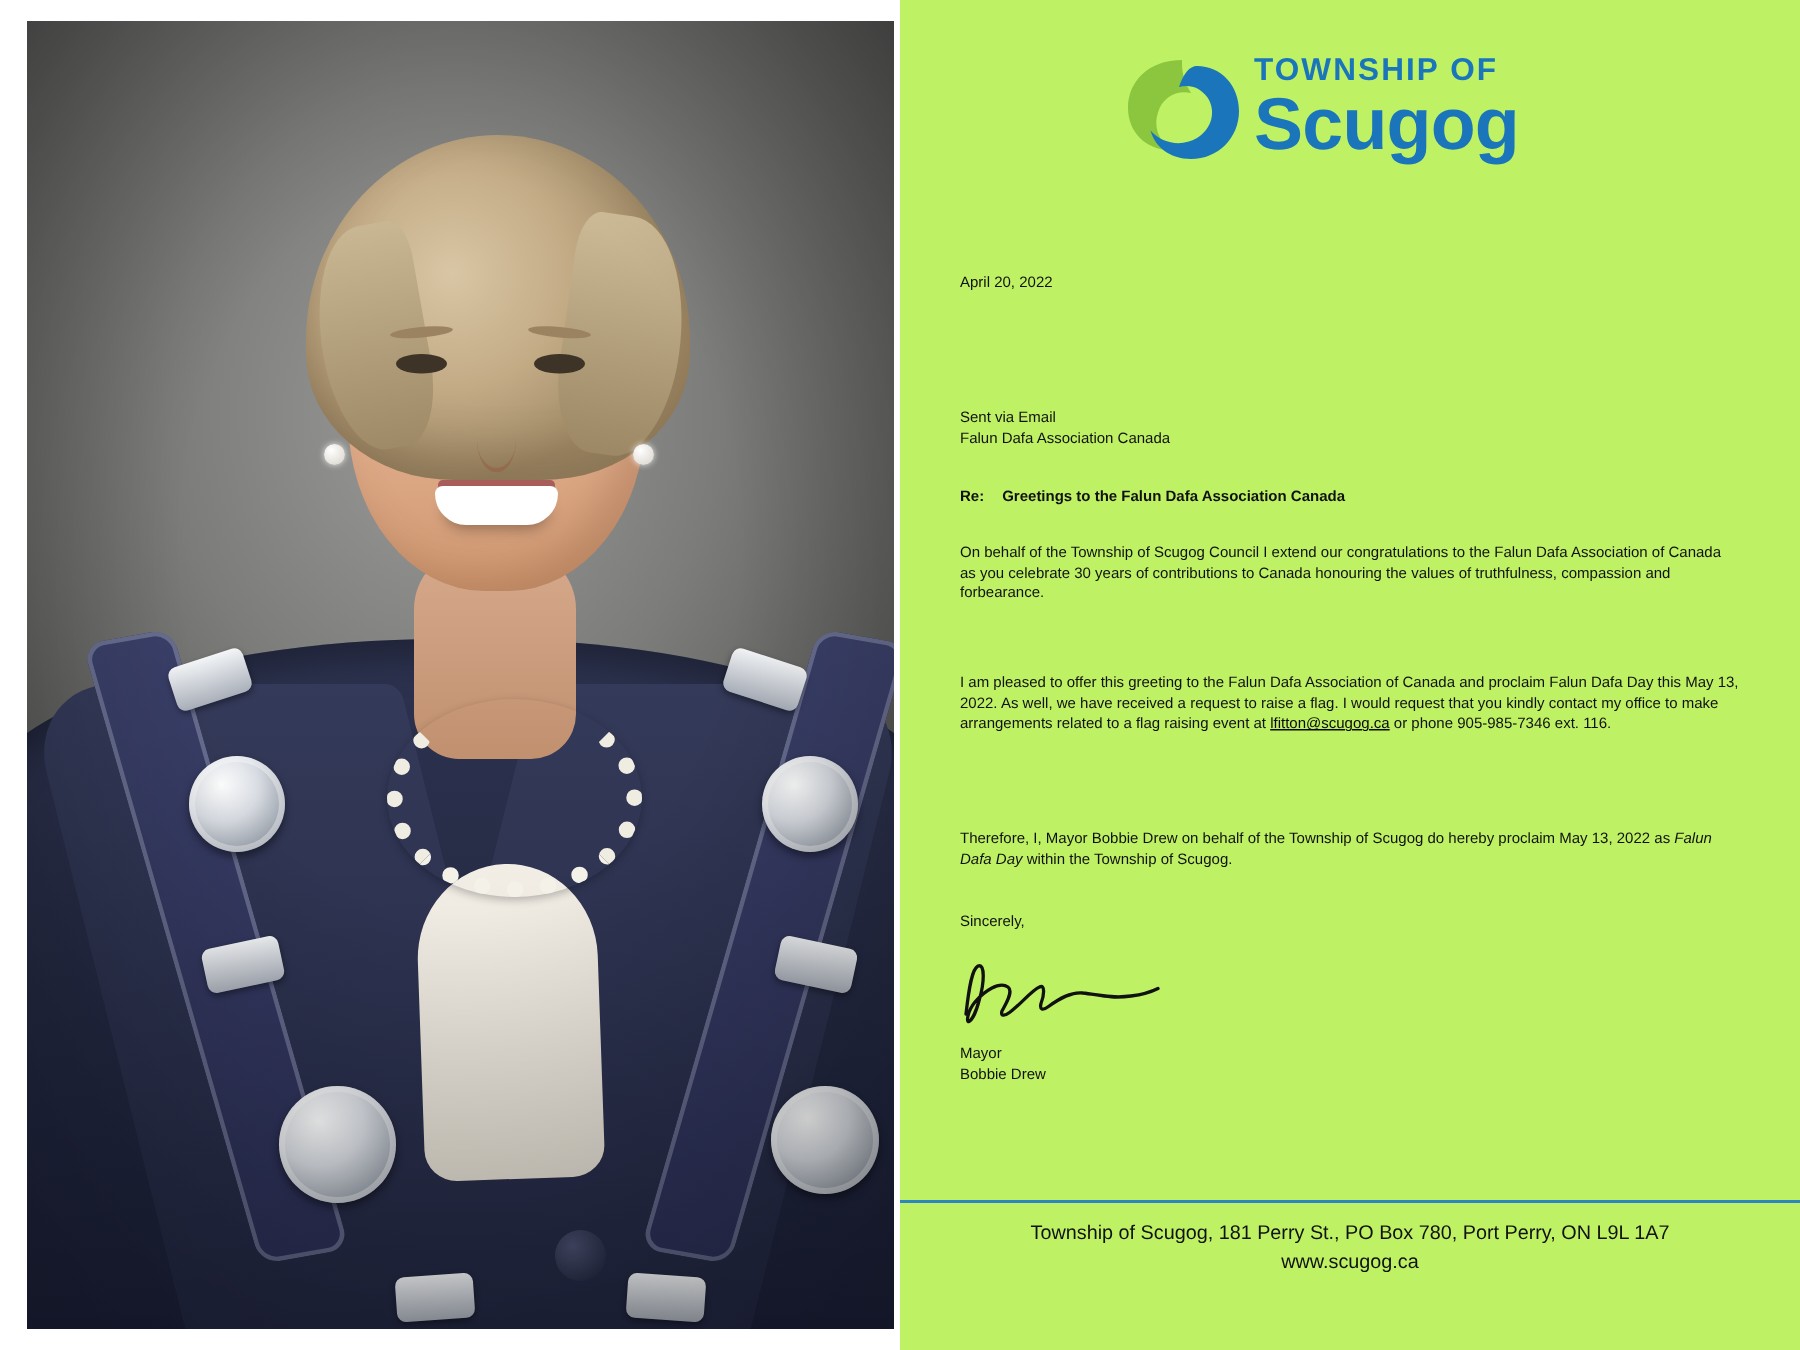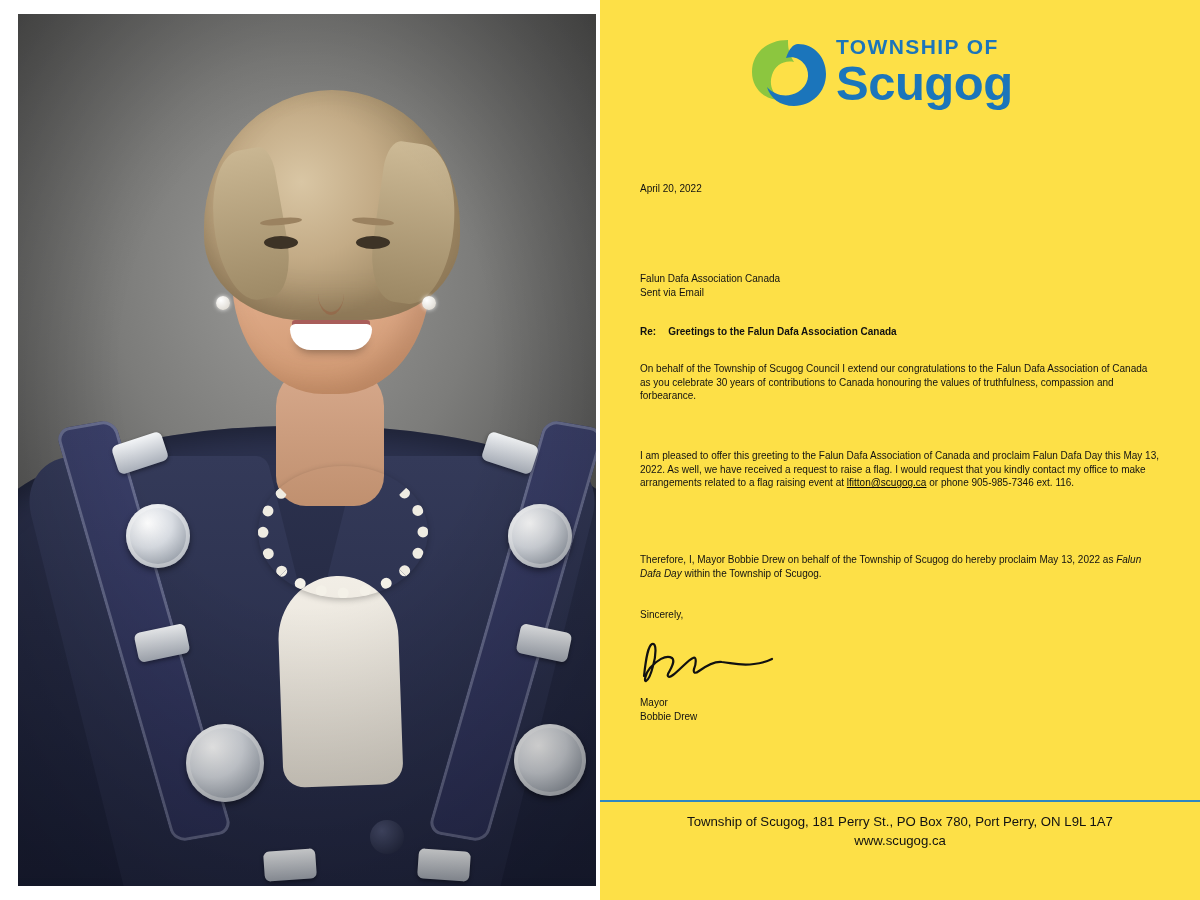--- a/index.html
+++ b/index.html
@@ -255,21 +255,21 @@
     border-radius: 50%;
   }
 
   
   .letter {
     position: absolute;
     left: 600px;
     top: 0;
     width: 600px;
     height: 900px;
-    background: #fde047;
+    background: #bef264;
     color: #1a1a1a;
   }
 
   .logo {
     position: absolute;
     left: 150px;
     top: 34px;
     width: 290px;
     height: 95px;
   }
@@ -405,22 +405,22 @@
       </svg>
       <div class="logo-text">
         <div class="logo-top">TOWNSHIP OF</div>
         <div class="logo-bottom">Scugog</div>
       </div>
     </div>
 
     <div class="body-text date">April 20, 2022</div>
 
     <div class="body-text addressee">
+      <div>Sent via Email</div>
       <div>Falun Dafa Association Canada</div>
-      <div>Sent via Email</div>
     </div>
 
     <div class="body-text re">
       <span class="re-label">Re:</span><span>Greetings to the Falun Dafa Association Canada</span>
     </div>
 
     <div class="body-text para p1">On behalf of the Township of Scugog Council I extend our congratulations to the Falun Dafa Association of Canada as you celebrate 30 years of contributions to Canada honouring the values of truthfulness, compassion and forbearance.</div>
 
     <div class="body-text para p2">
       <span>I am pleased to offer this greeting to the Falun Dafa Association of Canada and proclaim Falun Dafa Day this May 13, 2022. As well, we have received a request to raise a flag. I would request that you kindly contact my office to make arrangements related to a flag raising event at </span><a class="link" href="#">lfitton@scugog.ca</a><span> or phone 905-985-7346 ext. 116.</span>

